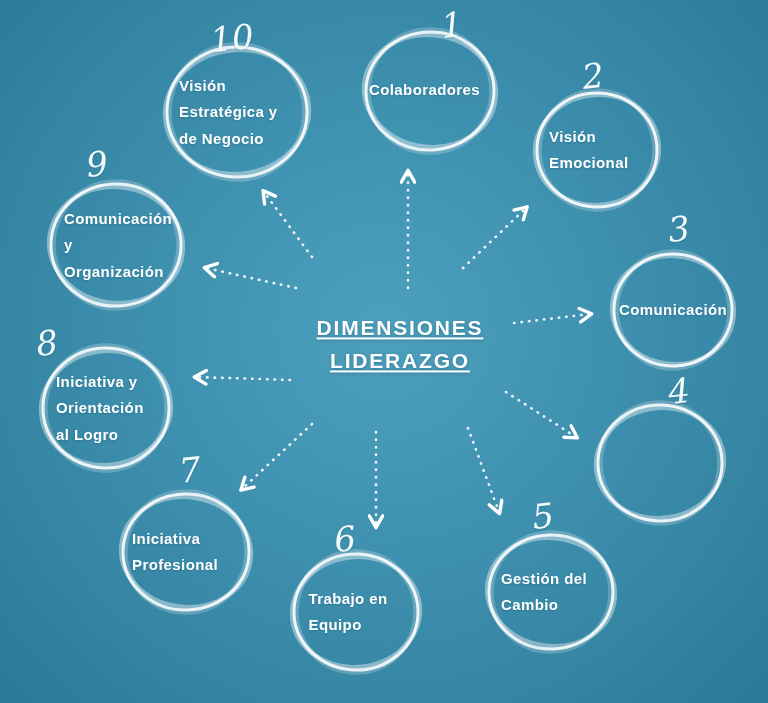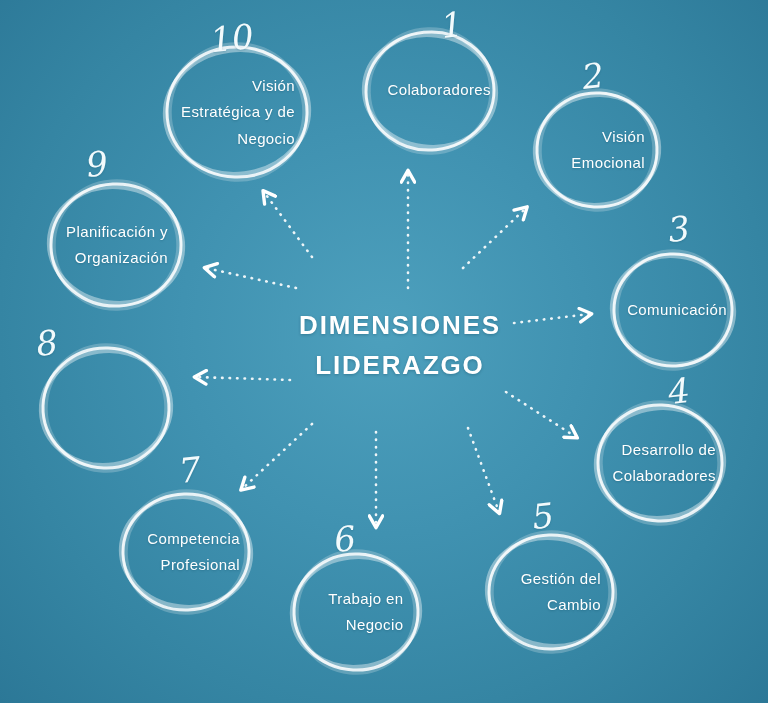--- a/index.html
+++ b/index.html
@@ -12,34 +12,35 @@
     background:radial-gradient(circle at 50% 47%, #4da0bd 0%, #4092b1 38%, #3585a3 72%, #2c7897 100%);
   }
   svg.deco{position:absolute;left:0;top:0;width:768px;height:703px;}
   .c1{fill:none;stroke:rgba(255,255,255,0.85);stroke-width:3;}
   .c2{fill:none;stroke:rgba(255,255,255,0.40);stroke-width:4.5;}
   .c3{fill:none;stroke:rgba(255,255,255,0.22);stroke-width:5.5;}
   .arrow{fill:none;stroke:rgba(255,255,255,0.9);stroke-width:2.6;
          stroke-dasharray:0.5 7;stroke-linecap:round;}
   .label{
     position:absolute;transform:translate(-50%,-50%);
-    text-align:right;color:#ffffff;font-weight:normal;
+    text-align:left;color:#ffffff;font-weight:bold;
     font-size:15px;line-height:1.75;letter-spacing:0.4px;
     text-shadow:0 1px 2px rgba(0,60,80,0.25);
   }
   .num{
     position:absolute;transform:translate(-50%,-50%) rotate(-6deg);
     color:#f2fafc;font-family:"DejaVu Serif", serif;font-style:italic;
     font-size:34px;line-height:1;text-shadow:0 1px 2px rgba(0,60,80,0.2);
   }
   .title{
     position:absolute;transform:translate(-50%,-50%);
     text-align:center;color:#ffffff;font-weight:bold;
-    font-size:26px;line-height:1.55;letter-spacing:1.8px;
+    font-size:21px;line-height:1.55;letter-spacing:1.8px;
     text-shadow:0 1px 3px rgba(0,50,70,0.3);
+    text-decoration:underline;
   }
 </style>
 </head>
 <body>
 
 <div class="stage">
 
   <svg class="deco" viewBox="0 0 768 703" aria-hidden="true">
     <defs>
       <marker id="ah" viewBox="0 0 10 10" refX="7.5" refY="5" markerWidth="6.5" markerHeight="6.5" orient="auto">
@@ -124,20 +125,20 @@
   <div class="num" style="left:543px;top:516px">5</div>
   <div class="num" style="left:345px;top:539px">6</div>
   <div class="num" style="left:190px;top:470px">7</div>
   <div class="num" style="left:47px;top:343px">8</div>
   <div class="num" style="left:97px;top:164px">9</div>
   <div class="num" style="left:232px;top:38px">10</div>
 
   <div class="label" style="left:430px;top:90px;width:122px">Colaboradores</div>
   <div class="label" style="left:597px;top:150px;width:96px">Visión Emocional</div>
   <div class="label" style="left:673px;top:310px;width:108px">Comunicación</div>
-  <div class="label" style="left:660px;top:463px;width:112px">Desarrollo de Colaboradores</div>
   <div class="label" style="left:551px;top:592px;width:100px">Gestión del Cambio</div>
-  <div class="label" style="left:356px;top:612px;width:95px">Trabajo en Negocio</div>
-  <div class="label" style="left:186px;top:552px;width:108px">Competencia Profesional</div>
-  <div class="label" style="left:116px;top:245px;width:104px">Planificación y Organización</div>
+  <div class="label" style="left:356px;top:612px;width:95px">Trabajo en Equipo</div>
+  <div class="label" style="left:186px;top:552px;width:108px">Iniciativa Profesional</div>
+  <div class="label" style="left:106px;top:408px;width:100px">Iniciativa y Orientación al Logro</div>
+  <div class="label" style="left:116px;top:245px;width:104px">Comunicación y Organización</div>
   <div class="label" style="left:237px;top:112px;width:116px">Visión Estratégica y de Negocio</div>
 
 </div>
 
 </body></html>

